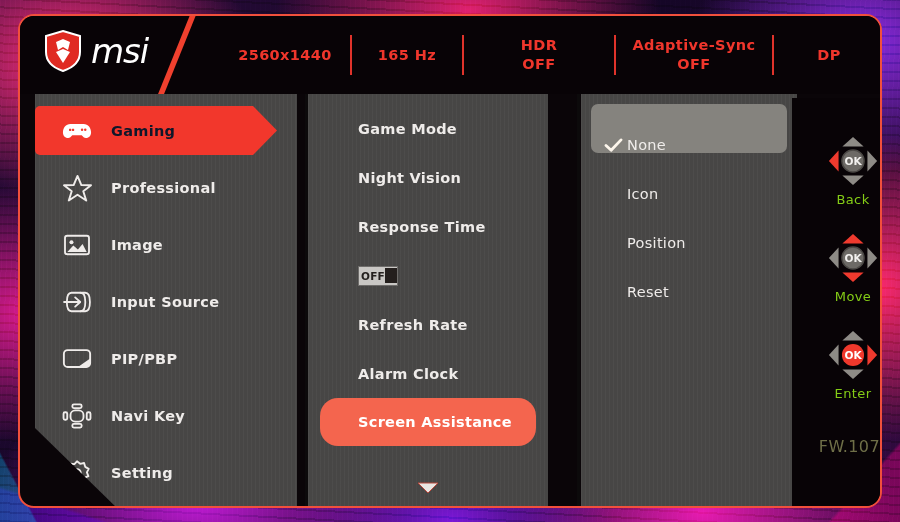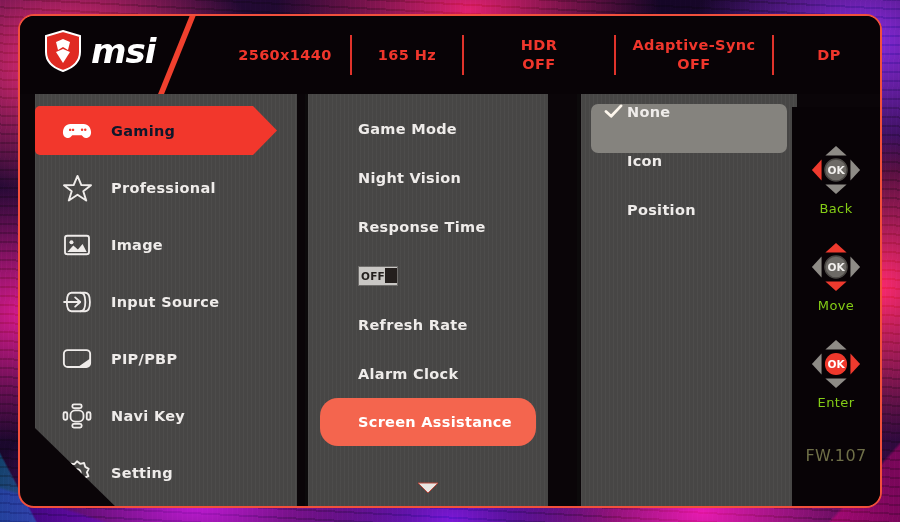--- a/index.html
+++ b/index.html
@@ -71,21 +71,21 @@
   }
   .logo {
     position: absolute;
     left: 24px; top: 14px;
     display: flex; align-items: center; gap: 9px;
   }
   .logo-shield { width: 38px; height: 42px; }
   .logo-word {
     color: #ffffff;
     font-size: 34px;
-    font-weight: 700;
+    font-weight: 400;
     font-style: italic;
     letter-spacing: -1px;
     font-family: "DejaVu Sans", sans-serif;
   }
 
   .hdr-items {
     position: absolute;
     left: 200px; top: 0; right: 6px; height: 78px;
     display: flex; align-items: center;
   }
@@ -220,45 +220,45 @@
     left: 561px; top: 0;
     width: 216px; height: 416px;
     background: #474645;
     background-image: repeating-linear-gradient(90deg, rgba(255,255,255,0.030) 0 1px, rgba(0,0,0,0) 1px 4px);
     padding-top: 10px;
   }
   .val-row {
     position: relative;
     height: 49px;
     margin: 0 10px;
-    display: flex; align-items: flex-start;
+    display: flex; align-items: flex-end;
     padding-left: 8px;
     color: #efecea;
     font-size: 14.5px;
-    font-weight: 700;
+    font-weight: 400;
     letter-spacing: 0.3px;
     font-family: "DejaVu Sans", sans-serif;
   }
   .val-row.sel {
     background: #85837e;
     border-radius: 7px;
   }
   .check-slot {
     width: 28px; flex: 0 0 28px;
     display: flex; align-items: center; justify-content: center;
   }
 
   
   .nav-panel {
     position: absolute;
-    right: 0; top: 13px;
+    right: 0; top: 4px;
     width: 88px; height: 416px;
     background: #080306;
     display: flex; flex-direction: column;
-    align-items: center;
+    align-items: flex-end;
     padding-top: 36px;
   }
   .nav-item { text-align: center; margin-bottom: 24px; }
   .nav-label {
     margin-top: 0;
     color: #84cc16;
     font-size: 13px;
     font-weight: 400;
     letter-spacing: 0.4px;
     font-family: "DejaVu Sans", sans-serif;
@@ -469,20 +469,24 @@
         <div class="val-row">
           <span class="check-slot"></span>
           <span>Icon</span>
         </div>
 
         <div class="val-row">
           <span class="check-slot"></span>
           <span>Position</span>
         </div>
 
+        <div class="val-row">
+          <span class="check-slot"></span>
+          <span>Reset</span>
+        </div>
       </div>
 
       <div class="nav-panel">
 
         <div class="nav-item">
           <span>
             <svg viewBox="0 0 56 56" width="54" height="54">
               <path d="M28 3 L39 13 H17 Z" fill="#8e8b86"></path>
               <path d="M28 53 L39 43 H17 Z" fill="#8e8b86"></path>
               <path d="M3 28 L13 17 V39 Z" fill="#ef3a2e"></path>

